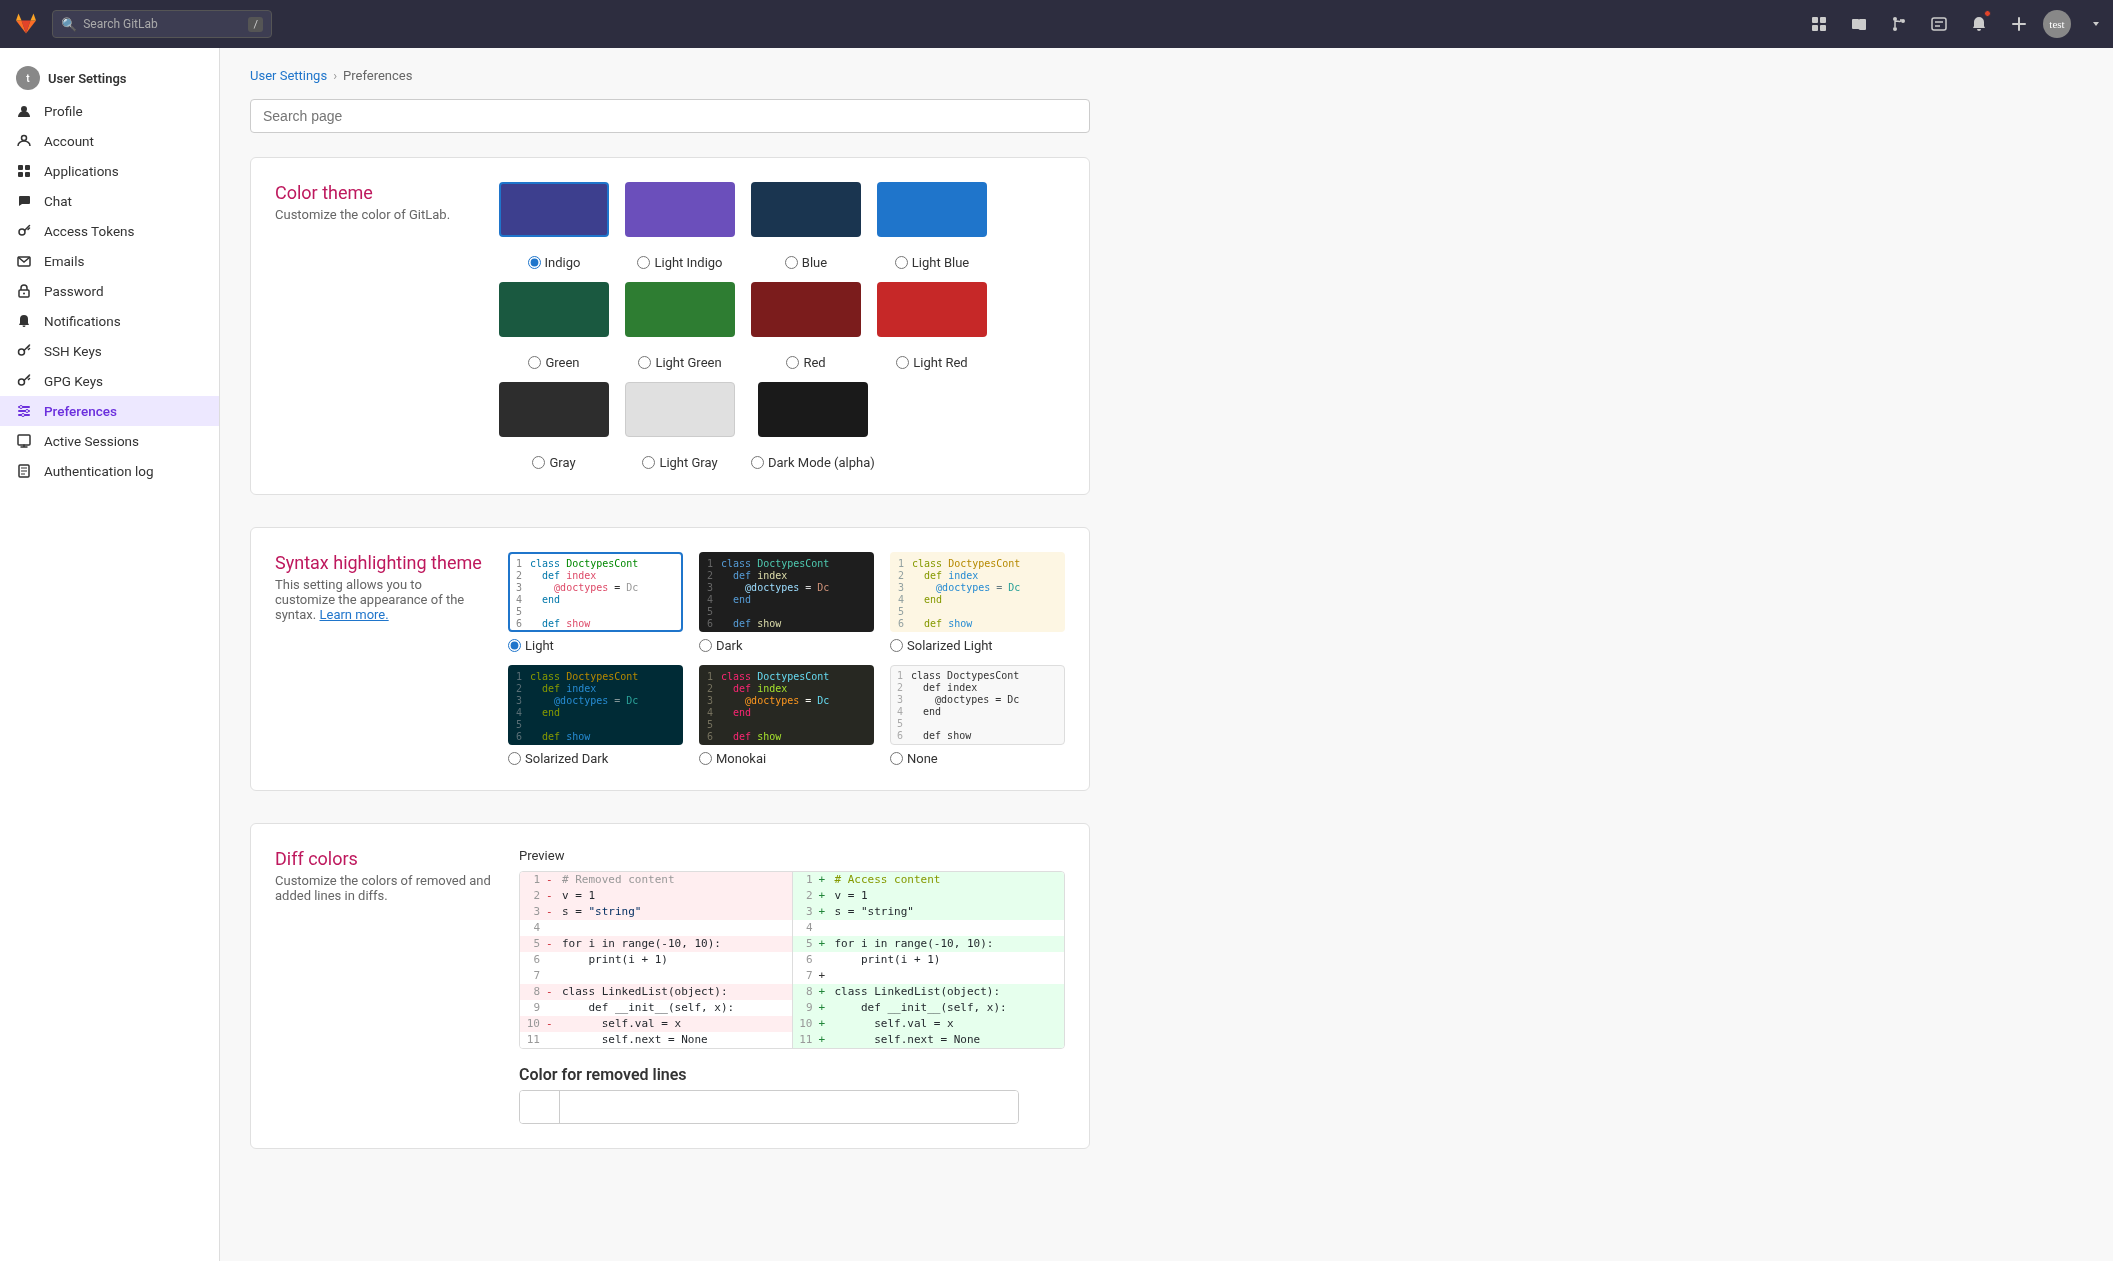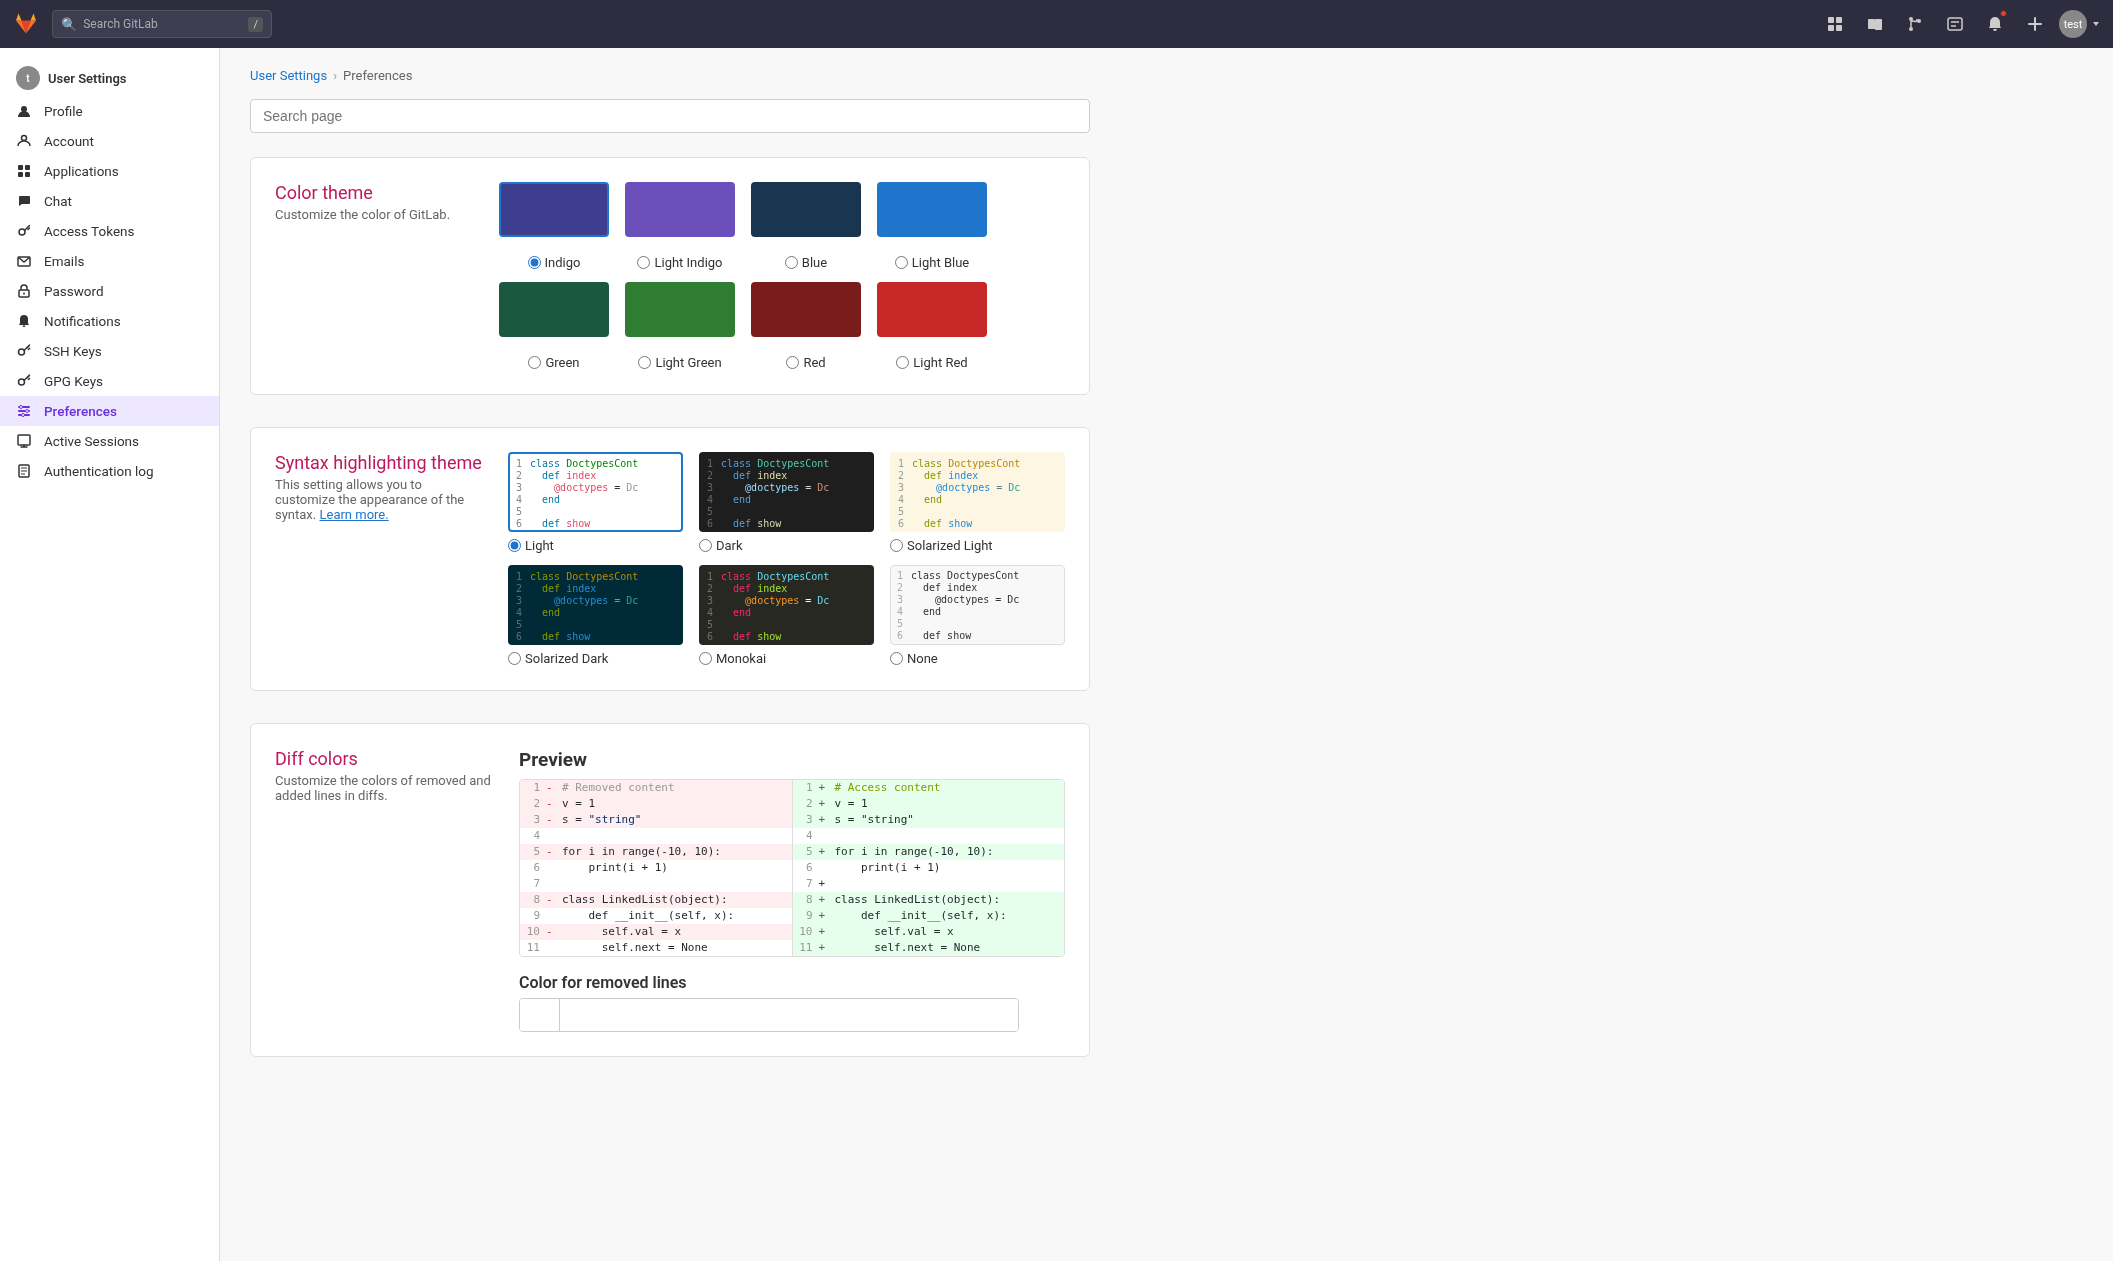--- a/index.html
+++ b/index.html
@@ -74,23 +74,24 @@
       display: flex;
       align-items: center;
       justify-content: center;
       color: white;
       font-size: 11px;
       cursor: pointer;
     }
     .navbar-user-btn {
       display: flex;
       align-items: center;
-      gap: 4px;
+      gap: 20px;
       cursor: pointer;
       color: #ccc;
+      font-family: Liberation Serif, serif;
     }
 
     
     .main-layout {
       display: flex;
       flex: 1;
       overflow: hidden;
     }
 
     
@@ -336,22 +337,22 @@
       align-items: center;
       gap: 4px;
       font-size: 13px;
       color: #333;
     }
     .syntax-radio-row input[type=radio] { cursor: pointer; accent-color: #1f75cb; }
     .diff-preview-container {
       flex: 1;
     }
     .diff-preview-label {
-      font-size: 19px;
-      font-weight: 700;
+      font-size: 13px;
+      font-weight: 400;
       color: #333;
       margin-bottom: 8px;
     }
     .diff-preview {
       display: flex;
       gap: 0;
       border: 1px solid #ddd;
       border-radius: 4px;
       overflow: hidden;
       font-family: monospace;
@@ -716,20 +717,46 @@
               </div>
 
               <div class="color-swatch-item">
                 <div class="color-swatch" style="background:#c62828;"></div>
                 <label class="color-radio-row">
                   <input type="radio" name="color_theme" style="">
                   <span>Light Red</span>
                 </label>
               </div>
             </div>
+            <div class="color-theme-row">
+
+              <div class="color-swatch-item">
+                <div class="color-swatch" style="background:#2d2d2d;"></div>
+                <label class="color-radio-row">
+                  <input type="radio" name="color_theme" style="">
+                  <span>Gray</span>
+                </label>
+              </div>
+
+              <div class="color-swatch-item">
+                <div class="color-swatch" style="background:#e0e0e0; border:1px solid #ccc;"></div>
+                <label class="color-radio-row">
+                  <input type="radio" name="color_theme" style="">
+                  <span>Light Gray</span>
+                </label>
+              </div>
+
+              <div class="color-swatch-item">
+                <div class="color-swatch" style="background:#1a1a1a;"></div>
+                <label class="color-radio-row">
+                  <input type="radio" name="color_theme" style="">
+                  <span>Dark Mode (alpha)</span>
+                </label>
+              </div>
+            </div>
           </div>
         </div>
       </div>
 
       
       <div class="section">
         <div class="section-two-col">
           <div class="section-left">
             <div class="section-title">Syntax highlighting theme</div>
             <div class="section-desc">

